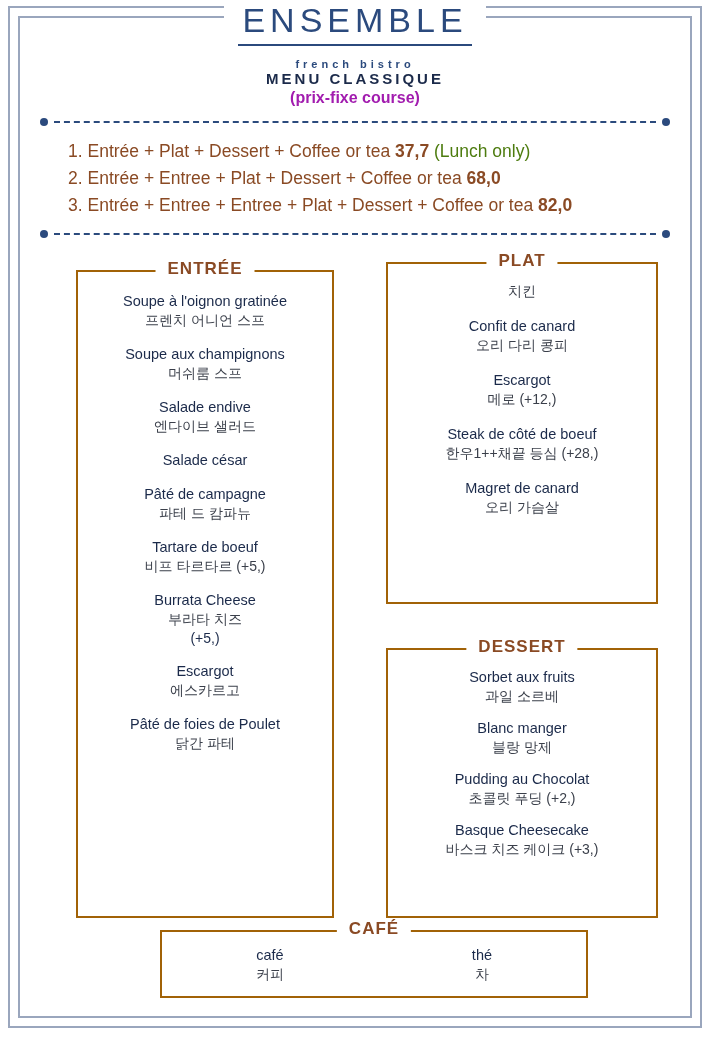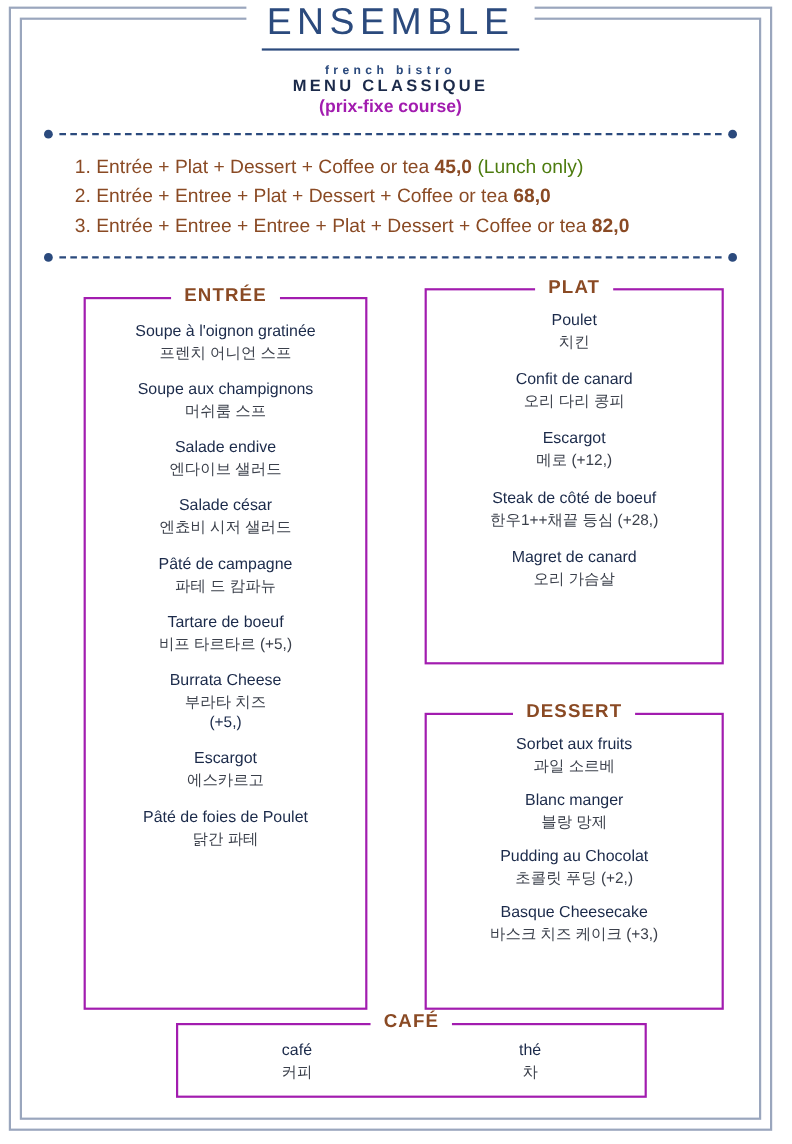--- a/index.html
+++ b/index.html
@@ -118,21 +118,21 @@
     white-space: nowrap;
   }
   .course-line .num { color: #8a4a24; }
   .course-line .price { font-weight: bold; }
   .course-line .note { color: #4d7c0f; }
 
   
   .section {
     position: absolute;
     box-sizing: border-box;
-    border: 2px solid #a21caf;
+    border: 2px solid #a16207;
   }
   .section-title {
     position: absolute;
     top: -13px;
     left: 50%;
     transform: translateX(-50%);
     background: #ffffff;
     padding: 0 12px;
     font-size: 17px;
     font-weight: bold;
@@ -202,21 +202,21 @@
     <div class="dashed-row" style="top:118px;">
       <div class="dot"></div>
       <div class="dash-line"></div>
       <div class="dot"></div>
     </div>
 
     <div class="courses">
       <div class="course-line">
         <span class="num">1.</span>
         <span>Entrée + Plat + Dessert + Coffee or tea</span>
-        <span class="price">45,0</span>
+        <span class="price">37,7</span>
         <span class="note">(Lunch only)</span>
       </div>
       <div class="course-line">
         <span class="num">2.</span>
         <span>Entrée + Entree + Plat + Dessert + Coffee or tea</span>
         <span class="price">68,0</span>
         <span class="note"></span>
       </div>
       <div class="course-line">
         <span class="num">3.</span>
@@ -242,21 +242,20 @@
         <div class="item">
           <div class="fr">Soupe aux champignons</div>
           <div class="kr">머쉬룸 스프</div>
         </div>
         <div class="item">
           <div class="fr">Salade endive</div>
           <div class="kr">엔다이브 샐러드</div>
         </div>
         <div class="item">
           <div class="fr">Salade césar</div>
-          <div class="kr">엔쵸비 시저 샐러드</div>
         </div>
         <div class="item">
           <div class="fr">Pâté de campagne</div>
           <div class="kr">파테 드 캄파뉴</div>
         </div>
         <div class="item">
           <div class="fr">Tartare de boeuf</div>
           <div class="kr">비프 타르타르 (+5,)</div>
         </div>
         <div class="item">
@@ -272,21 +271,20 @@
           <div class="fr">Pâté de foies de Poulet</div>
           <div class="kr">닭간 파테</div>
         </div>
       </div>
     </div>
 
     <div class="section" id="plat-box">
       <div class="section-title">PLAT</div>
       <div class="items">
         <div class="item">
-          <div class="fr">Poulet</div>
           <div class="kr">치킨</div>
         </div>
         <div class="item">
           <div class="fr">Confit de canard</div>
           <div class="kr">오리 다리 콩피</div>
         </div>
         <div class="item">
           <div class="fr">Escargot</div>
           <div class="kr">메로  (+12,)</div>
         </div>

